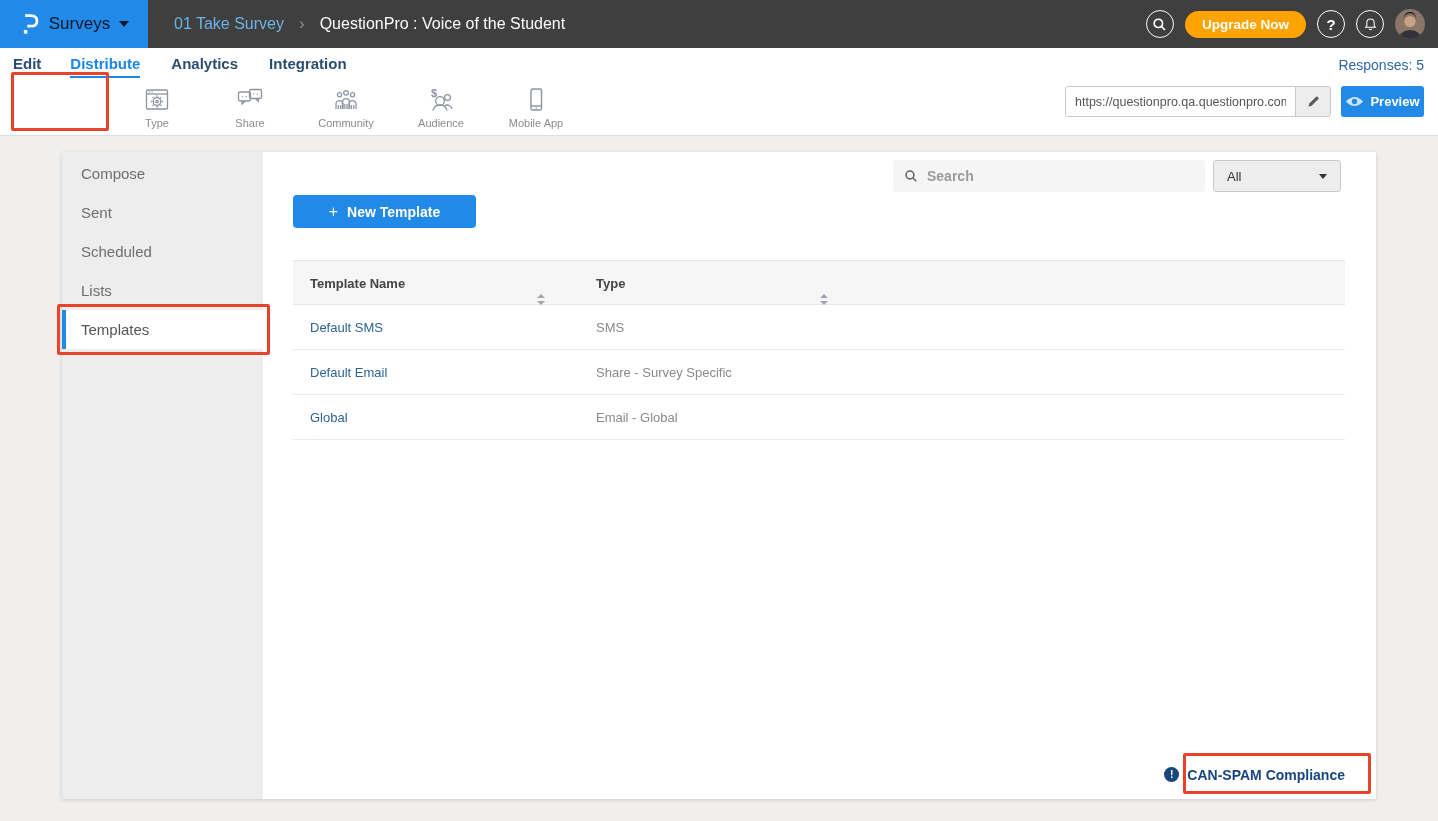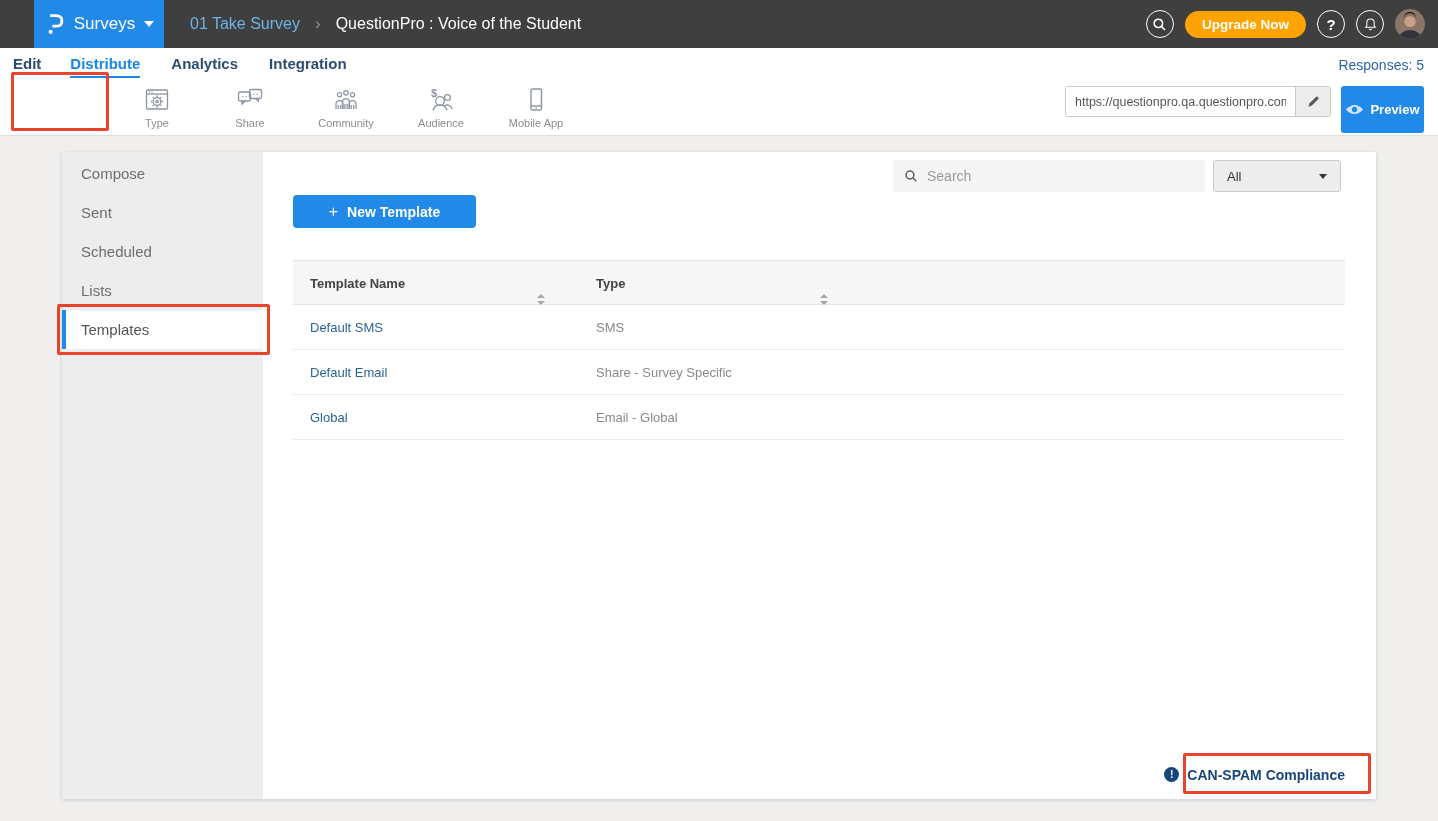--- a/index.html
+++ b/index.html
@@ -1,21 +1,21 @@
 <!DOCTYPE html>
 <html><head>
 <meta charset="utf-8">
 <style>
   * { margin:0; padding:0; box-sizing:border-box; }
   body { font-family:"Liberation Sans", sans-serif; background:#e8e8e8; }
   .screen { position:relative; width:1438px; height:821px; background:#f0efee; overflow:hidden; }
 
   
   .topbar { position:absolute; top:0; left:0; right:0; height:48px; background:#3f3f3f; display:flex; align-items:center; z-index:3; }
-  .brand { width:130px; height:48px; background:#2189e8; color:#ffffff; display:flex; align-items:center; justify-content:center; gap:9px; font-size:17px; cursor:pointer; border:none;margin-left:34px; }
+  .brand { width:148px; height:48px; background:#2189e8; color:#0f172a; display:flex; align-items:center; justify-content:center; gap:9px; font-size:17px; cursor:pointer; border:none; }
   .caret { width:0; height:0; border-left:5px solid transparent; border-right:5px solid transparent; border-top:6px solid currentColor; display:inline-block; }
   .breadcrumb { display:flex; align-items:center; margin-left:26px; gap:15px; font-size:16px; }
   .crumb-link { color:#6db3e3; cursor:pointer; }
   .crumb-sep { color:#8f8f8f; font-size:17px; }
   .crumb-title { color:#fbfbfb; }
   .topbar-right { margin-left:auto; display:flex; align-items:center; gap:11px; padding-right:13px; }
   .circle-btn { width:28px; height:28px; border-radius:50%; border:1.6px solid #fff; background:transparent; color:#fff; display:flex; align-items:center; justify-content:center; font-size:15px; font-weight:bold; cursor:pointer; font-family:inherit; }
   .upgrade { background:#ffa300; color:#fff; border:none; border-radius:14px; height:27px; padding:0 17px; font-size:13.5px; font-weight:bold; cursor:pointer; font-family:inherit; }
   .avatar { width:30px; height:30px; border-radius:50%; overflow:hidden; cursor:pointer; }
 
@@ -27,31 +27,31 @@
   .responses { margin-left:auto; margin-right:14px; color:#2e66a4; font-size:14px; padding-bottom:5px; }
 
   
   .toolbar { position:absolute; top:78px; left:0; right:0; height:58px; background:#fff; border-bottom:1px solid #dedede; z-index:2; }
   .tool { position:absolute; top:1px; height:55px; display:flex; flex-direction:column; align-items:center; justify-content:center; gap:2px; color:#8b8b8b; font-size:11px; cursor:pointer; }
   .tool.active { background:#f3f3f3; }
   .p0{left:13px;width:96px;} .p1{left:112px;width:90px;} .p2{left:206px;width:88px;} .p3{left:297px;width:98px;} .p4{left:395px;width:92px;} .p5{left:489px;width:94px;}
   .url-group { position:absolute; left:1065px; top:8px; width:266px; height:31px; display:flex; border:1px solid #c9c9c9; border-radius:3px; overflow:hidden; background:#fff; }
   .url-group input { border:none; flex:1; padding:0 9px; font-size:12.5px; color:#555; outline:none; font-family:inherit; background:#fff; }
   .pencil-btn { width:35px; background:#ededed; border:none; border-left:1px solid #c9c9c9; display:flex; align-items:center; justify-content:center; cursor:pointer; }
-  .preview-btn { position:absolute; left:1341px; top:8px; width:83px; height:47px; background:#2189e8; color:#fff; border:none; border-radius:3px; font-size:13px; font-weight:bold; display:flex; align-items:center; justify-content:center; gap:6px; cursor:pointer; font-family:inherit; }
+  .preview-btn { position:absolute; left:1341px; top:8px; width:83px; height:31px; background:#2189e8; color:#fff; border:none; border-radius:3px; font-size:13px; font-weight:bold; display:flex; align-items:center; justify-content:center; gap:6px; cursor:pointer; font-family:inherit; }
 
   
   .card { position:absolute; left:62px; top:152px; width:1314px; height:647px; background:#fff; box-shadow:0 1px 4px rgba(0,0,0,0.15); display:flex; z-index:1; }
   .side { width:201px; background:#ededed; padding-top:2px; flex-shrink:0; }
   .side-item { height:39px; display:flex; align-items:center; padding-left:19px; color:#6e6e6e; font-size:15px; cursor:pointer; }
   .side-item.active { background:#fff; border-left:4px solid #2189e8; padding-left:15px; color:#555; }
   .panel { position:relative; flex:1; background:#fff; }
 
   .search-box { position:absolute; left:630px; top:8px; width:312px; height:32px; background:#f5f5f5; border-radius:2px; display:flex; align-items:center; padding:0 11px; gap:9px; }
-  .search-box input { flex:1; border:none; background:transparent; outline:none; font-size:14px; color:#444; font-family:inherit; }
+  .search-box input { flex:1; border:none; background:transparent; outline:none; font-size:14px; color:#444; font-family:inherit;font-weight:bold; }
   .search-box input::placeholder { color:#9a9a9a; }
   .filter { position:absolute; left:950px; top:8px; width:128px; height:32px; background:#ededed; border:1px solid #c9c9c9; border-radius:3px; display:flex; align-items:center; padding:0 13px; font-size:13px; color:#333; cursor:pointer; }
   .filter .caret { margin-left:auto; border-top-color:#333; border-left-width:4.5px; border-right-width:4.5px; border-top-width:5.5px; }
   .new-btn { position:absolute; left:30px; top:43px; width:183px; height:33px; background:#2189e8; border:none; border-radius:4px; color:#fff; font-size:14px; font-weight:bold; display:flex; align-items:center; justify-content:center; gap:9px; cursor:pointer; font-family:inherit; }
   .new-btn .plus { font-weight:normal; font-size:16px; }
 
   .tbl { position:absolute; left:30px; top:108px; width:1052px; }
   .thead { position:relative; height:45px; background:#f6f6f6; border-top:1px solid #e6e6e6; border-bottom:1px solid #e6e6e6; font-size:13px; font-weight:bold; color:#444; line-height:45px; }
   .trow { position:relative; height:45px; border-bottom:1px solid #eaeaea; font-size:13px; line-height:45px; }
   .c-name { position:absolute; left:17px; }

